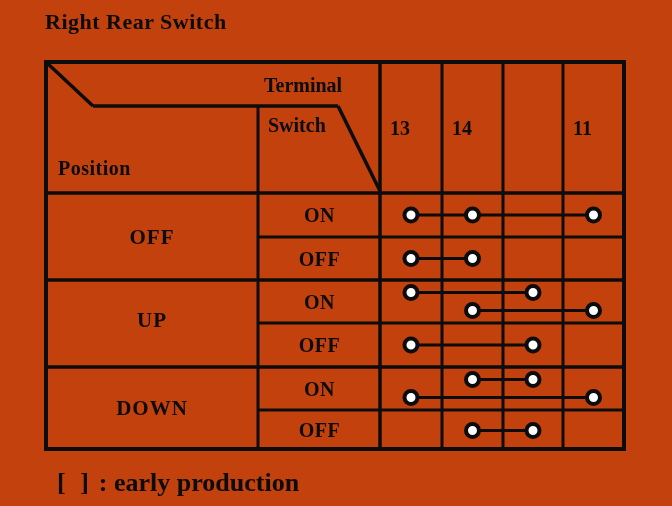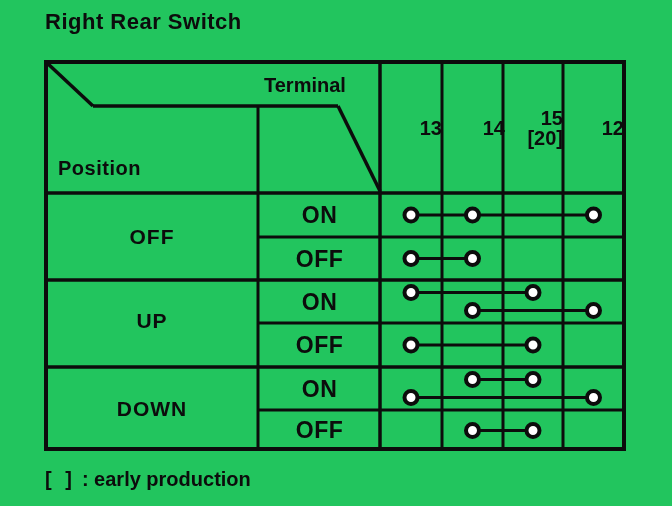--- a/index.html
+++ b/index.html
@@ -1,34 +1,34 @@
 <!DOCTYPE html>
 <html><head>
 <meta charset="utf-8">
 <style>
   html,body{margin:0;padding:0;background:#fff;}
-  #page{position:relative;width:672px;height:506px;background:#22c55e;
-        font-family:Liberation Sans, sans-serif;color:#0c0c0c;overflow:hidden;}
+  #page{position:relative;width:672px;height:506px;background:#c2410c;
+        font-family:Liberation Serif, serif;color:#0c0c0c;overflow:hidden;}
   .abs{position:absolute;}
   #title{left:45px;top:9px;font-size:22px;font-weight:700;letter-spacing:0.5px;white-space:nowrap;}
   svg{position:absolute;left:0;top:0;}
   .grid-stroke{stroke:#0c0c0c;fill:none;}
   .link-line{stroke:#0c0c0c;stroke-width:3;}
   .link-circle{stroke:#0c0c0c;stroke-width:4;fill:#ffffff;}
   .lbl{font-weight:700;white-space:nowrap;}
   #terminal-label{left:264px;top:74px;width:110px;text-align:left;font-size:20px;}
   #position-label{left:58px;top:136px;font-size:20px;letter-spacing:0.5px;margin-top:21px;}
   #main-switch-label{left:268px;top:114px;font-size:20px;line-height:23px;}
   .thead{top:62px;height:131px;display:flex;flex-direction:column;justify-content:center;
-         align-items:flex-end;font-size:20px;font-weight:700;line-height:20px;text-align:center;}
+         align-items:flex-start;font-size:20px;font-weight:700;line-height:20px;text-align:center;padding-left:10px;}
   .pos-cell{left:46px;width:212px;display:flex;justify-content:center;align-items:center;
             font-size:21px;font-weight:700;letter-spacing:1px;}
   .ms-cell{left:259px;width:121px;display:flex;justify-content:center;align-items:center;
-           font-size:23px;font-weight:700;letter-spacing:0.5px;}
-  #footnote{left:45px;top:468px;font-size:20px;font-weight:700;}
+           font-size:20px;font-weight:700;letter-spacing:0.5px;}
+  #footnote{left:57px;top:468px;font-size:26px;font-weight:700;}
   #footnote .brk{word-spacing:8px;margin-right:10px;}
 </style>
 </head>
 <body>
 
 <div id="page">
 
   <div id="title" class="abs">Right Rear Switch</div>
 
   <svg width="672" height="506">
@@ -78,34 +78,31 @@
         <circle cx="593.5" cy="397.5" r="6.5" class="link-circle"></circle>
         <line x1="472.5" x2="533" y1="430.5" y2="430.5" class="link-line"></line>
         <circle cx="472.5" cy="430.5" r="6.5" class="link-circle"></circle>
         <circle cx="533" cy="430.5" r="6.5" class="link-circle"></circle>
       </g>
   </svg>
 
   <div id="terminal-label" class="abs lbl">Terminal</div>
   <div id="position-label" class="abs lbl">Position</div>
   <div id="main-switch-label" class="abs lbl">
+    <div>Switch</div>
   </div>
 
   <div class="abs thead" style="left:380px;width:62px;">
     <div>13</div>
   </div>
   <div class="abs thead" style="left:442px;width:63px;">
     <div>14</div>
   </div>
-  <div class="abs thead" style="left:503px;width:60px;">
-    <div>15</div>
-    <div>[20]</div>
-  </div>
   <div class="abs thead" style="left:563px;width:61px;">
-    <div>12</div>
+    <div>11</div>
   </div>
 
   <div class="abs pos-cell" style="top:194px;height:86px;">OFF</div>
   <div class="abs pos-cell" style="top:281px;height:79px;">UP</div>
   <div class="abs pos-cell" style="top:368px;height:81px;">DOWN</div>
 
   <div class="abs ms-cell" style="top:194px;height:43px;">ON</div>
   <div class="abs ms-cell" style="top:238px;height:42px;">OFF</div>
   <div class="abs ms-cell" style="top:281px;height:42px;">ON</div>
   <div class="abs ms-cell" style="top:324px;height:43px;">OFF</div>

